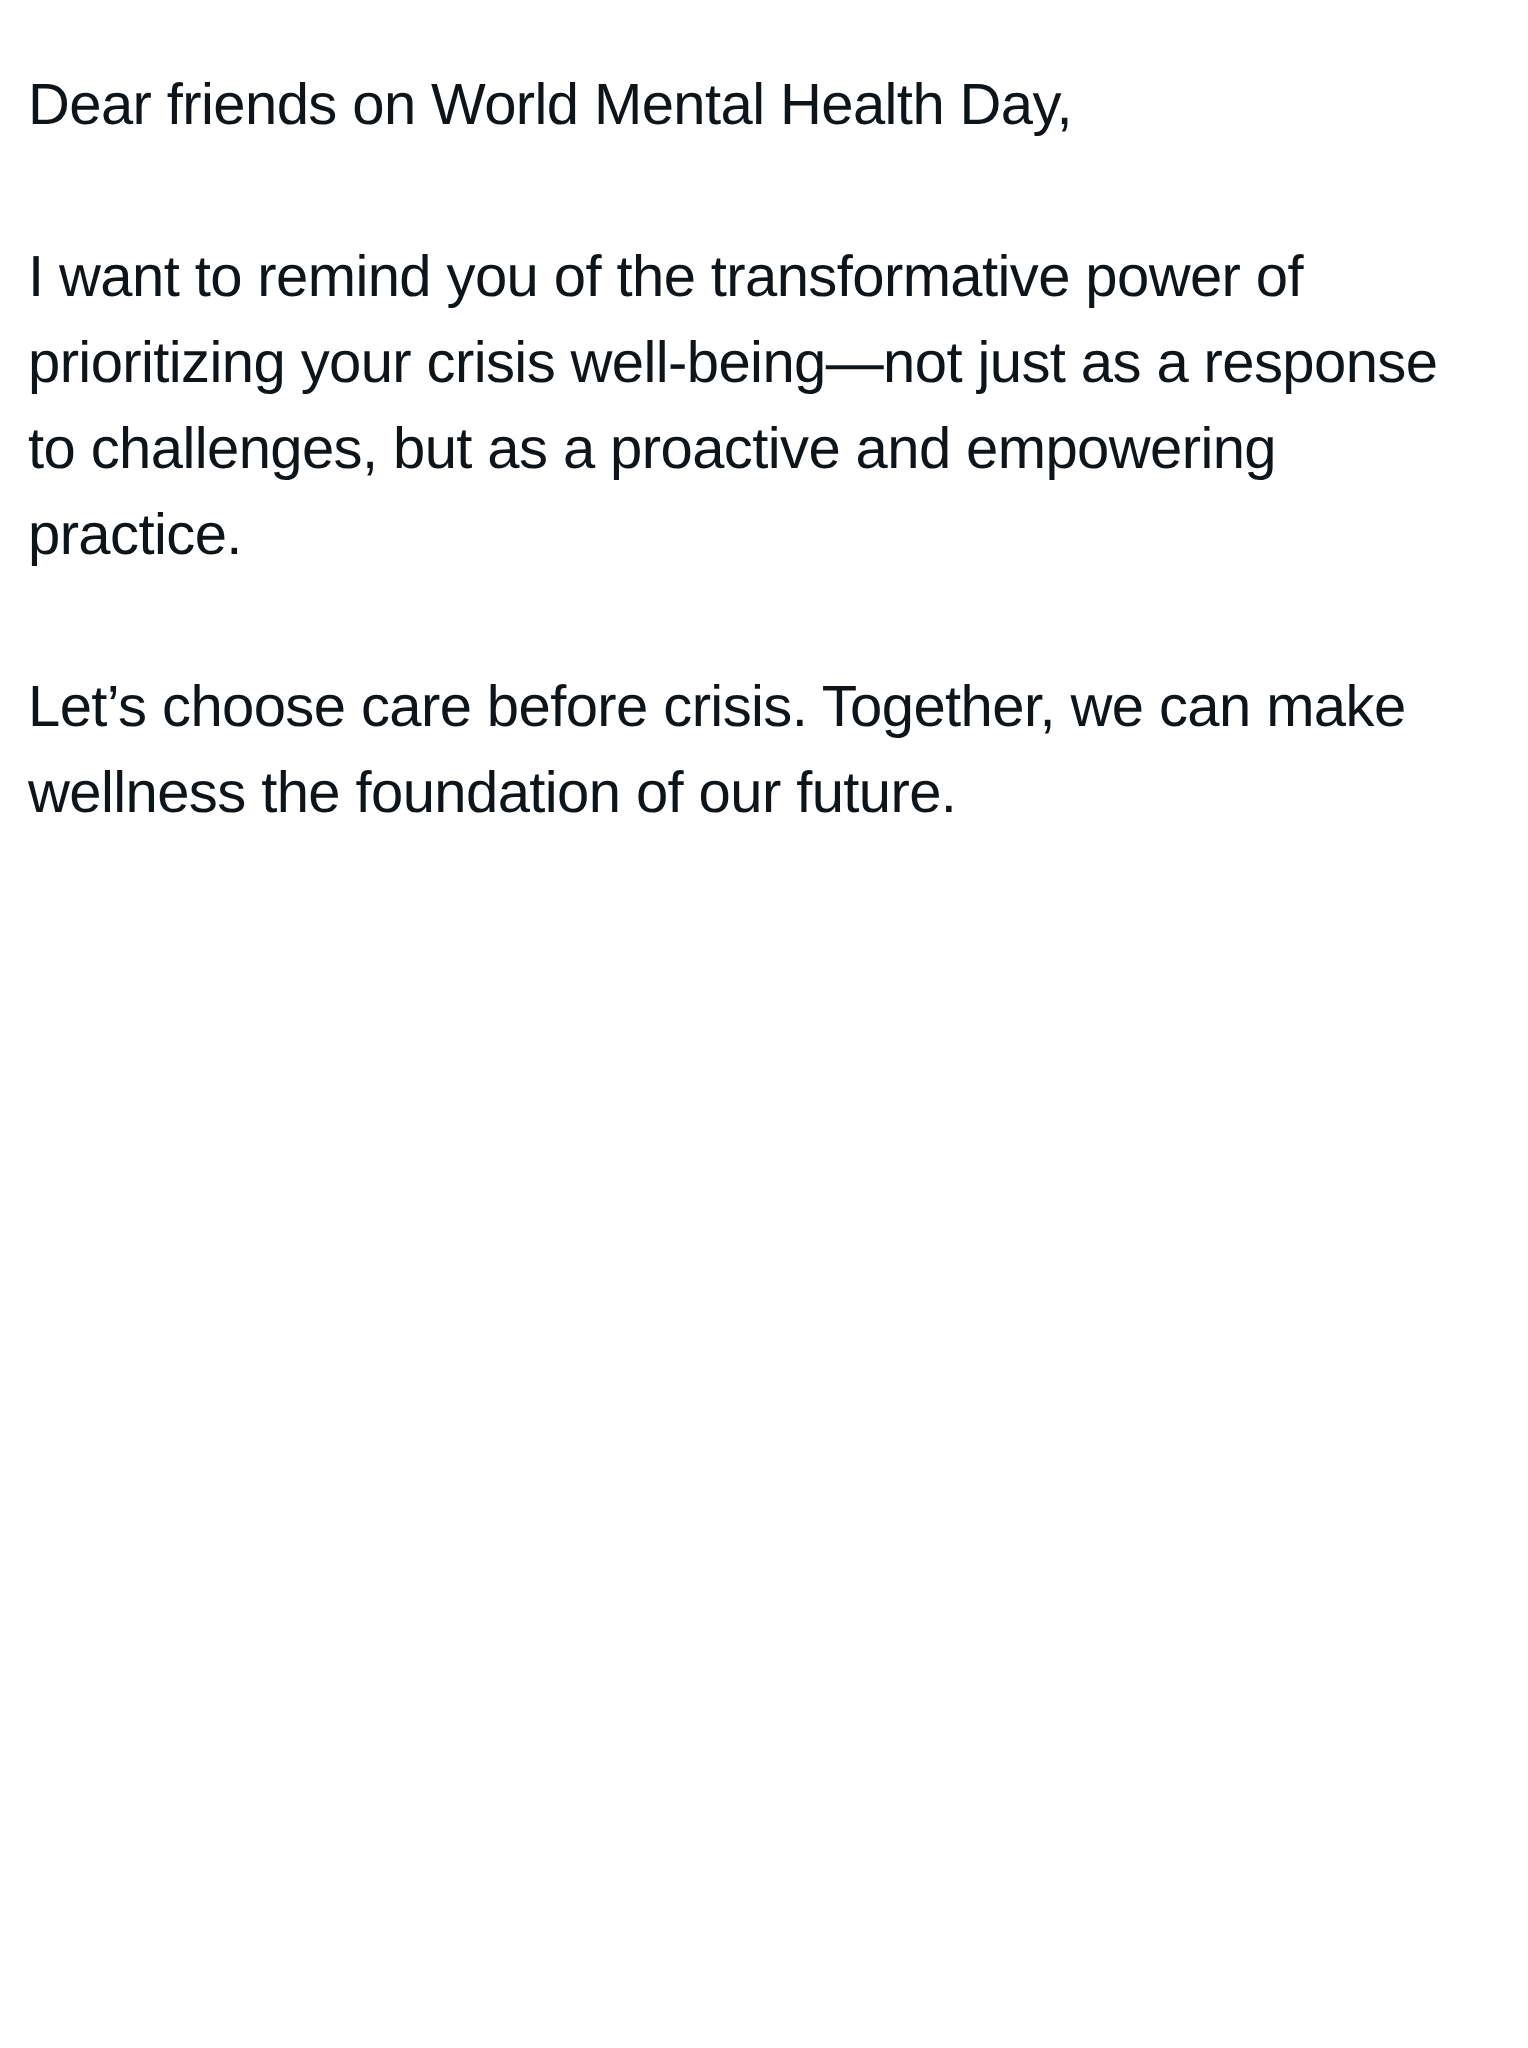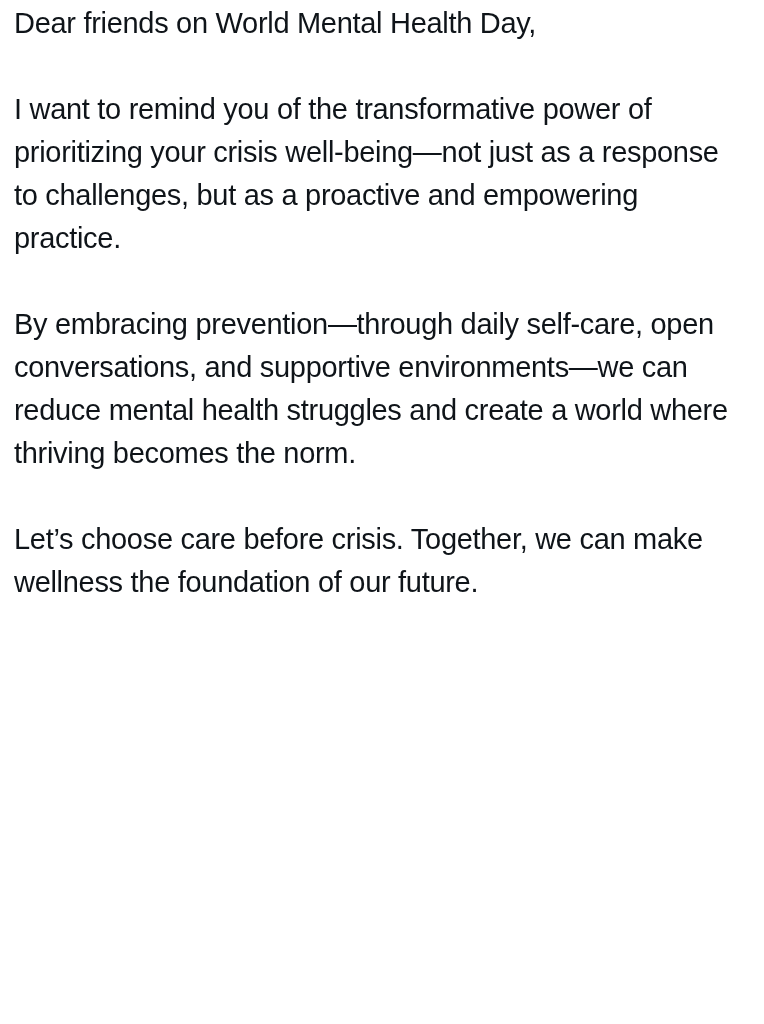--- a/index.html
+++ b/index.html
@@ -9,21 +9,21 @@
   }
   .page {
     width: 764px;
     height: 1024px;
     box-sizing: border-box;
     background: #ffffff;
     overflow: hidden;
     font-family: "Liberation Sans", "DejaVu Sans", sans-serif;
   }
   .letter {
-    padding: 2px 14px 0 14px;
+    padding: 32px 14px 0 14px;
     color: #0f1419;
     font-size: 29px;
     line-height: 43px;
     letter-spacing: -0.3px;
   }
   .letter p {
     margin: 0 0 43px 0;
     white-space: pre-line;
     font-weight: 400;
   }
@@ -31,16 +31,15 @@
     margin-bottom: 0;
   }
 </style>
 </head>
 <body>
 
 <div class="page">
   <div class="letter">
     <p>Dear friends on World Mental Health Day,</p>
     <p>I want to remind you of the transformative power of prioritizing your crisis well-being—not just as a response to challenges, but as a proactive and empowering practice.</p>
-    <p>By embracing prevention—through daily self-care, open conversations, and supportive environments—we can reduce mental health struggles and create a world where thriving becomes the norm.</p>
     <p>Let’s choose care before crisis. Together, we can make wellness the foundation of our future.</p>
   </div>
 </div>
 
 </body></html>

